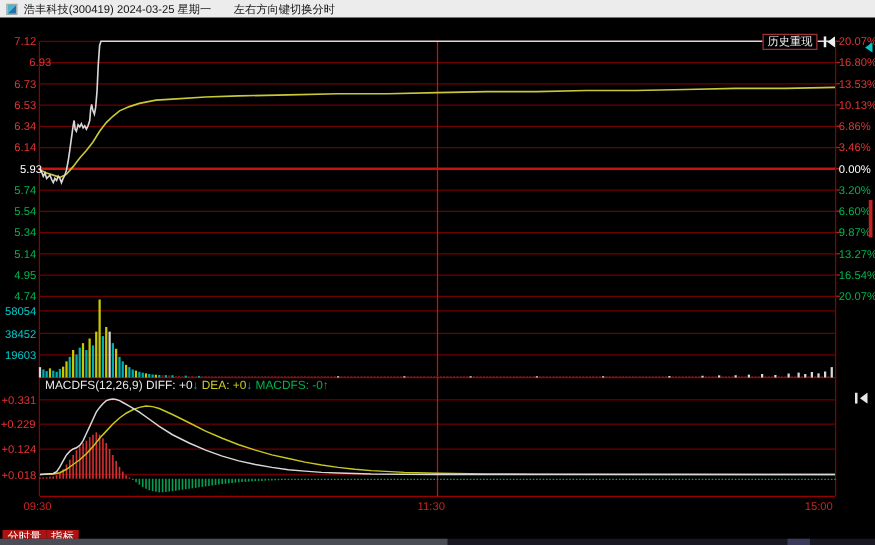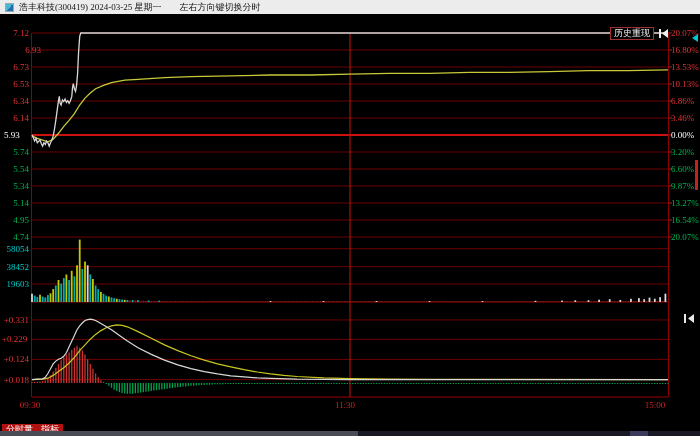--- a/index.html
+++ b/index.html
@@ -1,17 +1,17 @@
 <!DOCTYPE html>
 <html><head>
 <meta charset="utf-8">
 <style>
   html,body{margin:0;padding:0;background:#222;}
   .stage{position:relative;width:700px;height:436px;background:#000;overflow:hidden;
-         font-family:Liberation Serif, serif;}
+         font-family:Liberation Sans, sans-serif;}
   .titlebar{position:absolute;top:0;left:0;right:0;height:14px;background:#ececec;
             display:flex;align-items:center;padding-left:5px;gap:5px;z-index:6;}
   .wicon{width:9px;height:9px;background:linear-gradient(135deg,#49b6d2 0 50%,#2b6cb0 50% 100%);
          border:1px solid #9aa;box-sizing:border-box;}
   .title-text{font-size:9px;color:#151515;white-space:pre;}
   #chart-svg{position:absolute;top:0;left:0;z-index:1;}
   #overlay{position:absolute;inset:0;z-index:2;pointer-events:none;}
   .axlab{position:absolute;font-size:9px;line-height:10px;transform:translateY(-50%);white-space:nowrap;}
   .inforow{position:absolute;top:21px;left:36px;font-size:9.5px;z-index:4;white-space:pre;}
   .indrow{position:absolute;top:303px;left:36px;font-size:9.5px;z-index:4;white-space:pre;}
@@ -574,21 +574,21 @@
       <div class="axlab" style="color: rgb(226, 51, 51); top: 50px; left: 12px; width: 29px; text-align: right;">6.93</div>
       <div class="axlab" style="color: rgb(226, 51, 51); top: 50px; left: 671px;">16.80%</div>
       <div class="axlab" style="color: rgb(226, 51, 51); top: 67px; left: 0px; width: 29px; text-align: right;">6.73</div>
       <div class="axlab" style="color: rgb(226, 51, 51); top: 67px; left: 671px;">13.53%</div>
       <div class="axlab" style="color: rgb(226, 51, 51); top: 84px; left: 0px; width: 29px; text-align: right;">6.53</div>
       <div class="axlab" style="color: rgb(226, 51, 51); top: 84px; left: 671px;">10.13%</div>
       <div class="axlab" style="color: rgb(226, 51, 51); top: 101px; left: 0px; width: 29px; text-align: right;">6.34</div>
       <div class="axlab" style="color: rgb(226, 51, 51); top: 101px; left: 671px;">6.86%</div>
       <div class="axlab" style="color: rgb(226, 51, 51); top: 118px; left: 0px; width: 29px; text-align: right;">6.14</div>
       <div class="axlab" style="color: rgb(226, 51, 51); top: 118px; left: 671px;">3.46%</div>
-      <div class="axlab" style="color: rgb(255, 255, 255); top: 135px; left: 4px; width: 15px; text-align: center;">5.93</div>
+      <div class="axlab" style="color: rgb(255, 255, 255); top: 135px; left: 16px; width: 15px; text-align: center;">5.93</div>
       <div class="axlab" style="color: rgb(255, 255, 255); top: 135px; left: 671px;">0.00%</div>
       <div class="axlab" style="color: rgb(0, 179, 77); top: 152px; left: 0px; width: 29px; text-align: right;">5.74</div>
       <div class="axlab" style="color: rgb(0, 179, 77); top: 152px; left: 671px;">3.20%</div>
       <div class="axlab" style="color: rgb(0, 179, 77); top: 169px; left: 0px; width: 29px; text-align: right;">5.54</div>
       <div class="axlab" style="color: rgb(0, 179, 77); top: 169px; left: 671px;">6.60%</div>
       <div class="axlab" style="color: rgb(0, 179, 77); top: 186px; left: 0px; width: 29px; text-align: right;">5.34</div>
       <div class="axlab" style="color: rgb(0, 179, 77); top: 186px; left: 671px;">9.87%</div>
       <div class="axlab" style="color: rgb(0, 179, 77); top: 203px; left: 0px; width: 29px; text-align: right;">5.14</div>
       <div class="axlab" style="color: rgb(0, 179, 77); top: 203px; left: 671px;">13.27%</div>
       <div class="axlab" style="color: rgb(0, 179, 77); top: 220px; left: 0px; width: 29px; text-align: right;">4.95</div>
@@ -609,20 +609,21 @@
 
 
   <div class="replay">
     <span class="replay-btn">历史重现</span>
     <svg width="11" height="9">
       <rect x="1" y="0" width="2" height="9" fill="#eeeeee"></rect>
       <polygon points="10,0 4,4.5 10,9" fill="#eeeeee"></polygon>
     </svg>
   </div>
 
+  <div class="indrow"><span class="c-white">MACDFS(12,26,9)</span><span> </span><span class="c-white">DIFF: +0</span><span class="c-cyan">↓</span><span> </span><span class="c-yellow">DEA: +0</span><span class="c-cyan">↓</span><span> </span><span class="c-green">MACDFS: -0</span><span class="c-red">↑</span></div>
 
   <div class="btabs" id="bottom-tabs">
       <div class="btab">分时量</div>
       <div class="btab">指标</div>
     </div>
 
   <div class="scroll-thumb"></div>
   <div class="cursor-marker"></div>
   <svg class="prev-icon" width="12" height="9">
     <rect x="1" y="0" width="2" height="9" fill="#e8e8e8"></rect>

